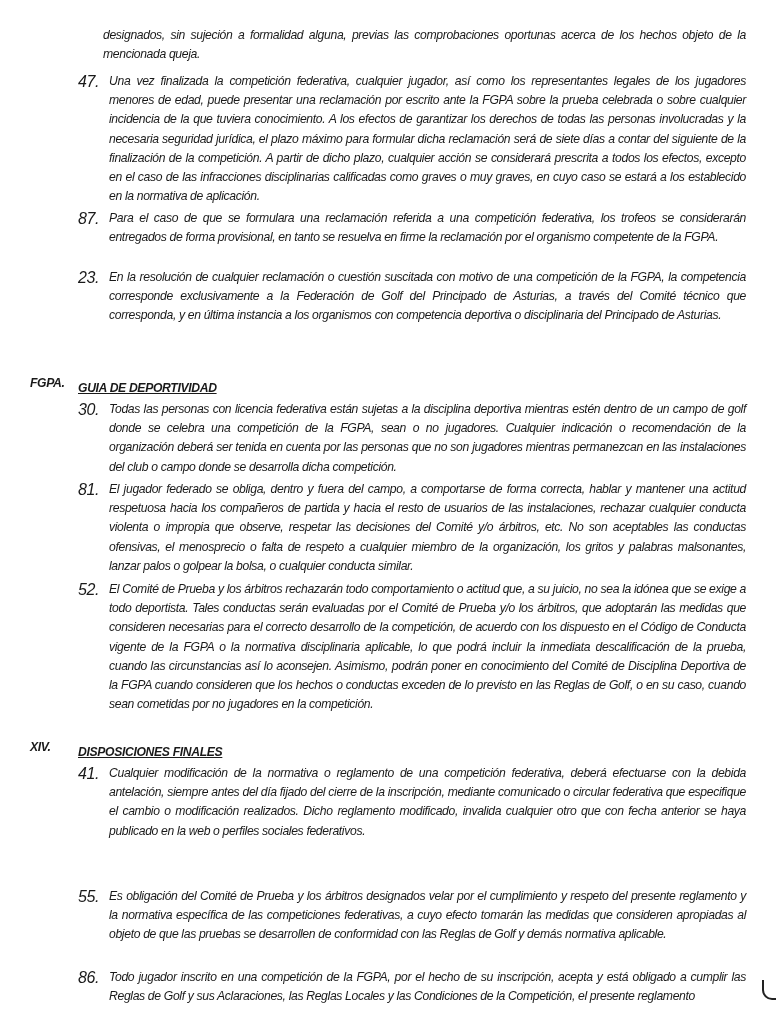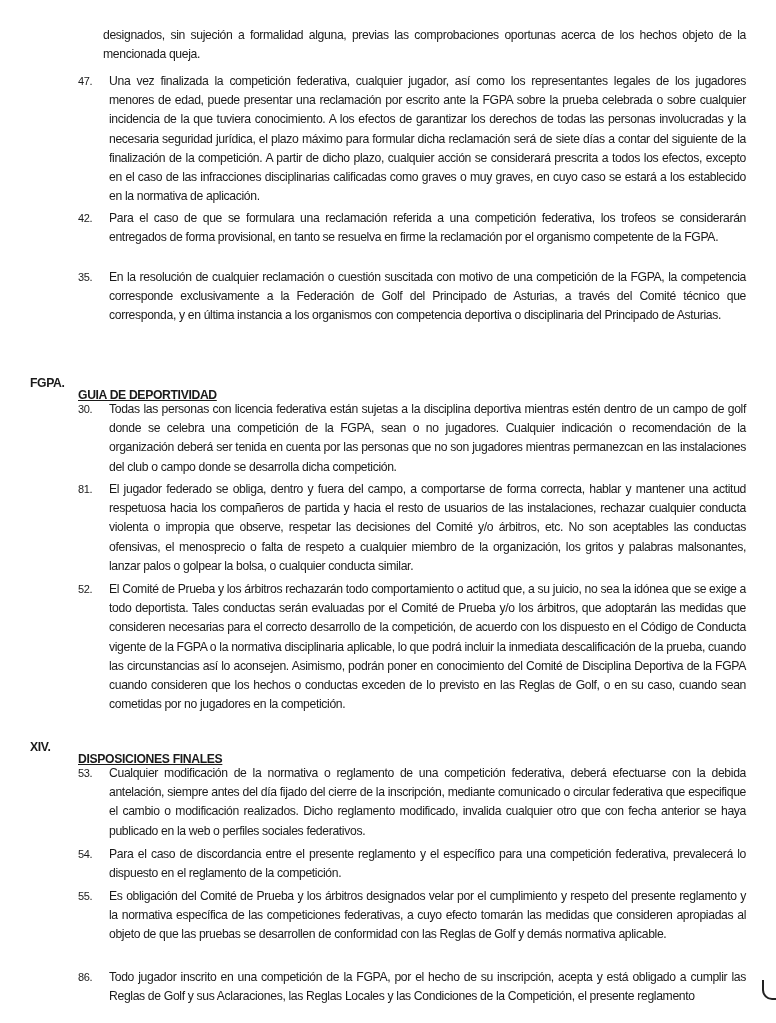--- a/index.html
+++ b/index.html
@@ -1,62 +1,62 @@
 <!DOCTYPE html>
 <html><head>
 <meta charset="utf-8">
 <style>
   html, body { margin: 0; padding: 0; background: #ffffff; }
   body {
     width: 776px; height: 1023px; overflow: hidden; position: relative;
     font-family: "Liberation Sans Narrow", "Liberation Sans", sans-serif;
     color: #1a1a1a;
   }
-  .page { position: absolute; left: 0; top: 0; width: 776px; height: 1023px; }
+  .page { position: absolute; left: 0; top: 0; width: 776px; height: 1023px; font-style: italic; }
   .para {
     position: absolute; left: 103px; width: 643px;
     font-size: 12.2px; line-height: 19.2px; text-align: justify;
     letter-spacing: -0.35px;
   }
   .item { position: absolute; left: 78px; width: 668px; }
   .item .num {
-    position: absolute; left: 0; top: 0; font-size: 11px; line-height: 19.2px;
+    position: absolute; left: 0; top: 0; font-size: 16px; line-height: 19.2px;
     letter-spacing: -0.35px;
   }
   .item .text {
     margin-left: 31px; font-size: 12.2px; line-height: 19.2px; text-align: justify;
     letter-spacing: -0.35px;
   }
   .section { position: absolute; left: 30px; font-weight: bold; font-size: 12.2px; line-height: 16px; letter-spacing: -0.35px; }
   .section .roman { position: absolute; left: 0; top: 0; }
-  .section .title { position: absolute; left: 48px; top: 12px; text-decoration: underline; white-space: nowrap; }
+  .section .title { position: absolute; left: 48px; top: 5px; text-decoration: underline; white-space: nowrap; }
   .edge-mark {
     position: absolute; left: 762px; top: 980px; width: 14px; height: 18px;
     border-left: 2px solid #222; border-bottom: 2px solid #222; border-radius: 0 0 0 10px;
   }
 </style>
 </head>
 <body>
 
 <div class="page">
 
   <div class="para" style="top:26px;">designados, sin sujeción a formalidad alguna, previas las comprobaciones oportunas acerca de los hechos objeto de la mencionada queja.</div>
 
   <div class="item" style="top:72px;">
     <span class="num">47.</span>
     <div class="text">Una vez finalizada la competición federativa, cualquier jugador, así como los representantes legales de los jugadores menores de edad, puede presentar una reclamación por escrito ante la FGPA sobre la prueba celebrada o sobre cualquier incidencia de la que tuviera conocimiento. A los efectos de garantizar los derechos de todas las personas involucradas y la necesaria seguridad jurídica, el plazo máximo para formular dicha reclamación será de siete días a contar del siguiente de la finalización de la competición. A partir de dicho plazo, cualquier acción se considerará prescrita a todos los efectos, excepto en el caso de las infracciones disciplinarias calificadas como graves o muy graves, en cuyo caso se estará a los establecido en la normativa de aplicación.</div>
   </div>
 
   <div class="item" style="top:209px;">
-    <span class="num">42.</span>
+    <span class="num">87.</span>
     <div class="text">Para el caso de que se formulara una reclamación referida a una competición federativa, los trofeos se considerarán entregados de forma provisional, en tanto se resuelva en firme la reclamación por el organismo competente de la FGPA.</div>
   </div>
 
   <div class="item" style="top:268px;">
-    <span class="num">35.</span>
+    <span class="num">23.</span>
     <div class="text">En la resolución de cualquier reclamación o cuestión suscitada con motivo de una competición de la FGPA, la competencia corresponde exclusivamente a la Federación de Golf del Principado de Asturias, a través del Comité técnico que corresponda, y en última instancia a los organismos con competencia deportiva o disciplinaria del Principado de Asturias.</div>
   </div>
 
   <div class="section" style="top:375px;">
     <span class="roman">FGPA.</span>
     <span class="title">GUIA DE DEPORTIVIDAD</span>
   </div>
 
   <div class="item" style="top:400px;">
     <span class="num">30.</span>
@@ -72,28 +72,24 @@
     <span class="num">52.</span>
     <div class="text">El Comité de Prueba y los árbitros rechazarán todo comportamiento o actitud que, a su juicio, no sea la idónea que se exige a todo deportista. Tales conductas serán evaluadas por el Comité de Prueba y/o los árbitros, que adoptarán las medidas que consideren necesarias para el correcto desarrollo de la competición, de acuerdo con los dispuesto en el Código de Conducta vigente de la FGPA o la normativa disciplinaria aplicable, lo que podrá incluir la inmediata descalificación de la prueba, cuando las circunstancias así lo aconsejen. Asimismo, podrán poner en conocimiento del Comité de Disciplina Deportiva de la FGPA cuando consideren que los hechos o conductas exceden de lo previsto en las Reglas de Golf, o en su caso, cuando sean cometidas por no jugadores en la competición.</div>
   </div>
 
   <div class="section" style="top:739px;">
     <span class="roman">XIV.</span>
     <span class="title">DISPOSICIONES FINALES</span>
   </div>
 
   <div class="item" style="top:764px;">
-    <span class="num">53.</span>
+    <span class="num">41.</span>
     <div class="text">Cualquier modificación de la normativa o reglamento de una competición federativa, deberá efectuarse con la debida antelación, siempre antes del día fijado del cierre de la inscripción, mediante comunicado o circular federativa que especifique el cambio o modificación realizados. Dicho reglamento modificado, invalida cualquier otro que con fecha anterior se haya publicado en la web o perfiles sociales federativos.</div>
   </div>
 
-  <div class="item" style="top:845px;">
-    <span class="num">54.</span>
-    <div class="text">Para el caso de discordancia entre el presente reglamento y el específico para una competición federativa, prevalecerá lo dispuesto en el reglamento de la competición.</div>
-  </div>
 
   <div class="item" style="top:887px;">
     <span class="num">55.</span>
     <div class="text">Es obligación del Comité de Prueba y los árbitros designados velar por el cumplimiento y respeto del presente reglamento y la normativa específica de las competiciones federativas, a cuyo efecto tomarán las medidas que consideren apropiadas al objeto de que las pruebas se desarrollen de conformidad con las Reglas de Golf y demás normativa aplicable.</div>
   </div>
 
   <div class="item" style="top:968px;">
     <span class="num">86.</span>
     <div class="text">Todo jugador inscrito en una competición de la FGPA, por el hecho de su inscripción, acepta y está obligado a cumplir las Reglas de Golf y sus Aclaraciones, las Reglas Locales y las Condiciones de la Competición, el presente reglamento</div>
   </div>

